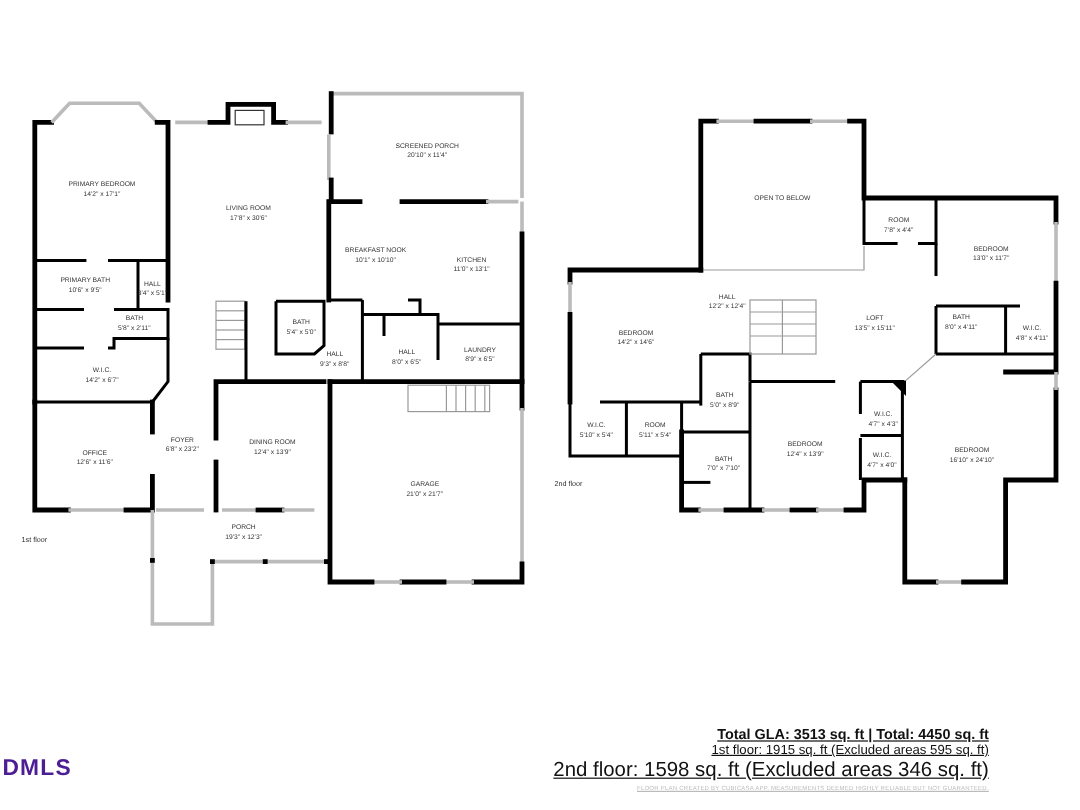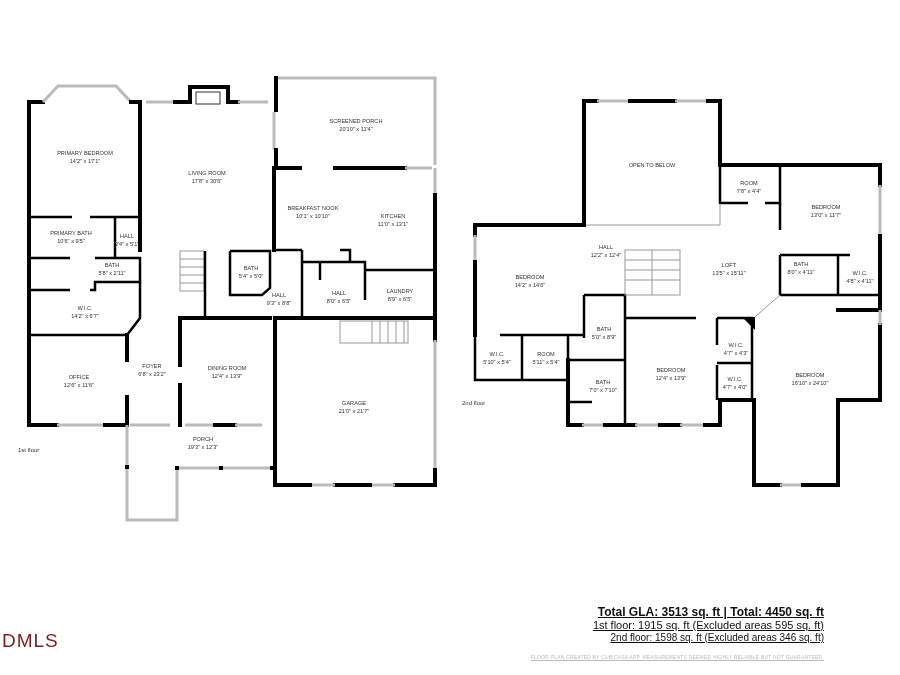--- a/index.html
+++ b/index.html
@@ -7,23 +7,23 @@
   svg{position:absolute;left:0;top:0;}
   .lbl{font-family:"Liberation Sans",sans-serif;font-size:5.6px;fill:#333;text-anchor:middle;}
   .floor-lbl{font-family:"Liberation Sans",sans-serif;font-size:6px;fill:#333;}
   .w{stroke:#000;stroke-width:4;fill:none;stroke-linecap:square;}
   .t{stroke:#000;stroke-width:2.5;fill:none;}
   .win{stroke:#bbb;stroke-width:3;fill:none;}
   .thin{stroke:#999;stroke-width:1;fill:none;}
   .footer{position:absolute;left:0;width:824px;text-align:right;color:#111;text-decoration:underline;}
   .f1{top:605px;font-size:12px;font-weight:bold;}
   .f2{top:619px;font-size:11px;}
-  .f3{top:632px;font-size:10px;}
+  .f3{top:632px;font-size:17px;}
   .f4{top:654px;font-size:5px;color:#bbb;letter-spacing:0.2px;}
-  .logo{position:absolute;left:2px;top:630px;font-size:19px;color:#7f1d1d;font-weight:400;letter-spacing:1px;}
+  .logo{position:absolute;left:2px;top:630px;font-size:19px;color:#4c1d95;font-weight:700;letter-spacing:1px;}
 </style>
 </head>
 <body>
 
 <svg width="900" height="675" viewBox="0 0 900 675">
 
   <g>
 
     <polyline class="w" points="29,335 29,102 43,102"></polyline>
     <polyline class="win" points="43,102 58,86 116,86 131,102"></polyline>

